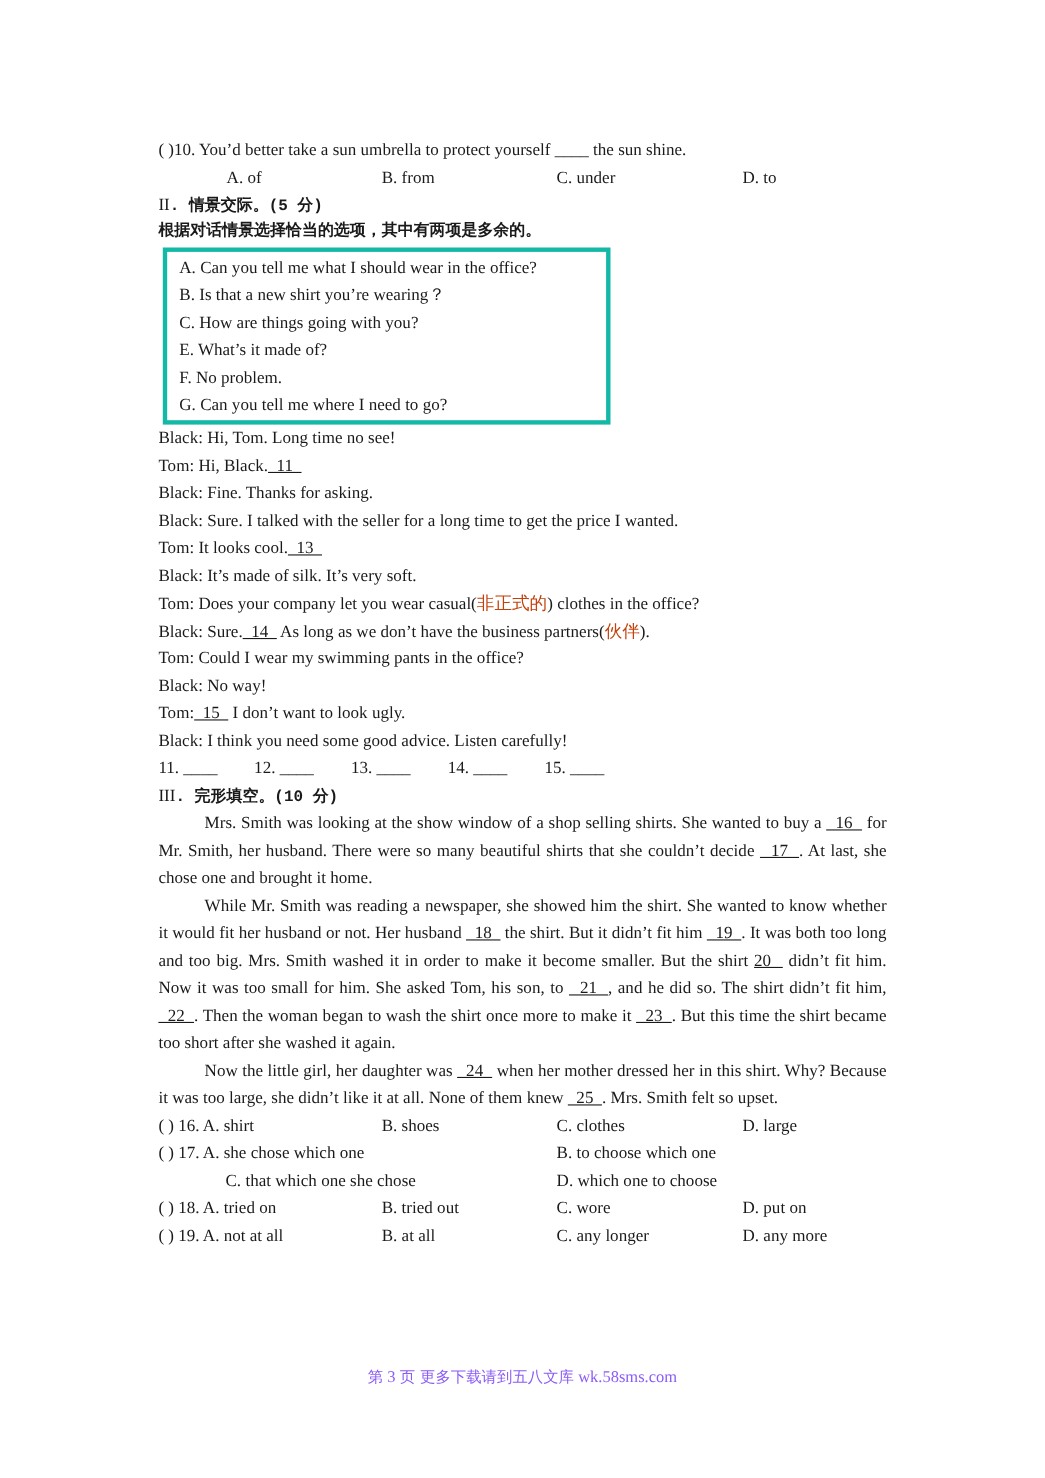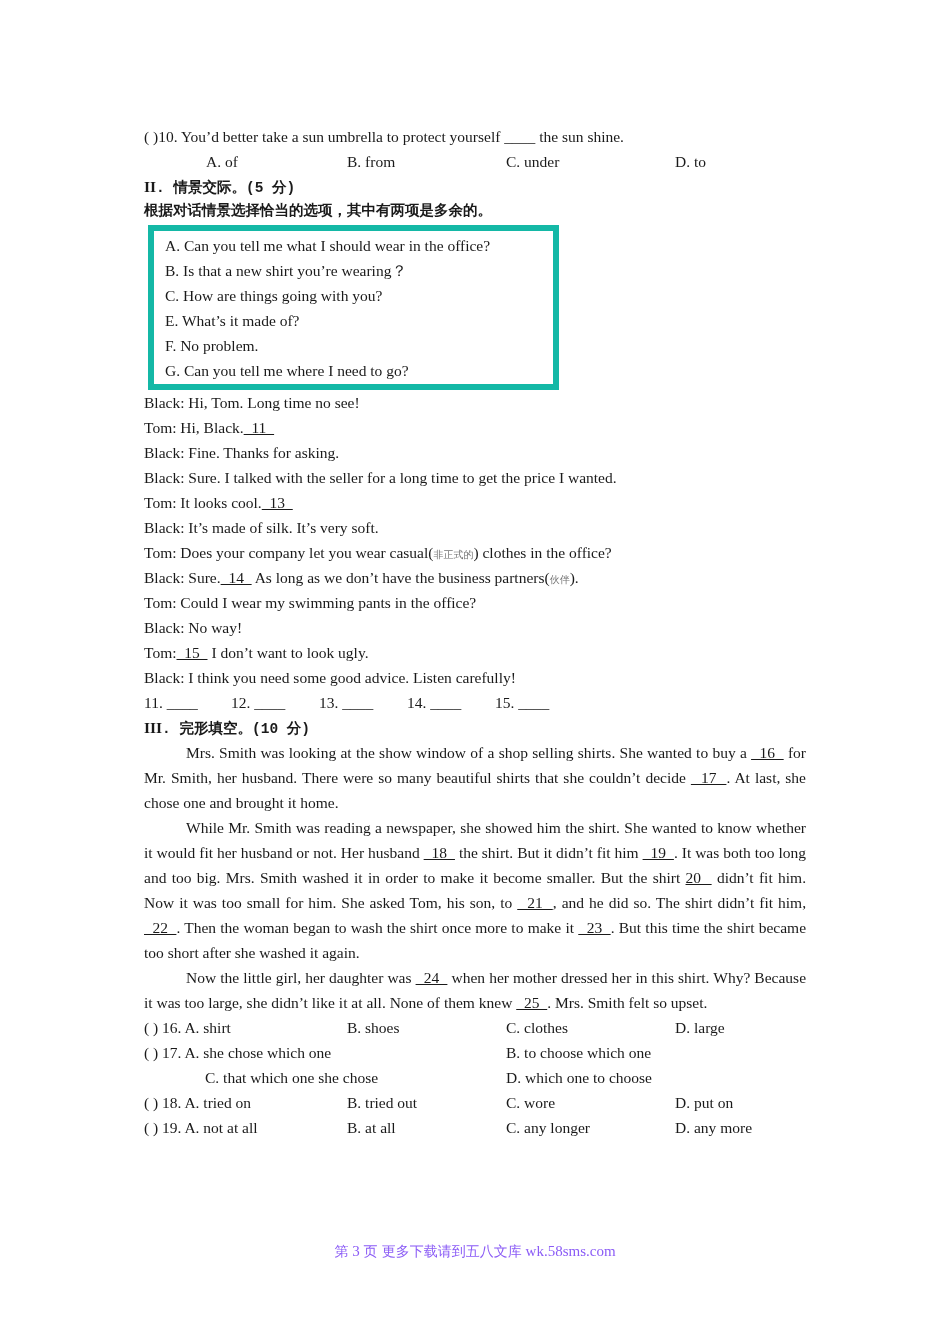--- a/index.html
+++ b/index.html
@@ -22,61 +22,61 @@
       top: 124px;
       width: 662px;
     }
     .line {
       height: 25px;
       line-height: 25px;
       white-space: nowrap;
       position: relative;
     }
     .bold {
-      font-weight: bold;
+      font-weight: normal;
     }
     .cn-bold {
       font-family: Liberation Mono, monospace;
       font-weight: bold;
       font-size: 14.5px;
     }
     .opt-row {
       position: relative;
       height: 25px;
       line-height: 25px;
       white-space: nowrap;
     }
     .opt-row span {
       position: absolute;
       top: 0;
     }
     .box {
-      border: 6px solid #14b8a6;
+      border: 4px solid #14b8a6;
       width: 388px;
       padding: 2px 0 1px 11px;
       margin: 1px 0 0 4px;
     }
     .box .line {
       height: 25px;
       line-height: 25px;
     }
     .blank {
       text-decoration: underline;
       white-space: pre;
       margin-top: 12px;
     }
     .para {
       line-height: 25px;
       text-align: justify;
       text-indent: 42px;
     }
     .cn-inline {
       font-family: "DejaVu Sans", sans-serif;
-      font-size: 10px;
-      color: #737373;
+      font-size: 16px;
+      color: #c2410c;
     }
     .footer {
       position: absolute;
       top: 1243px;
       left: 0;
       width: 950px;
       text-align: center;
       font-size: 15px;
       color: #8b5cf6;
     }

